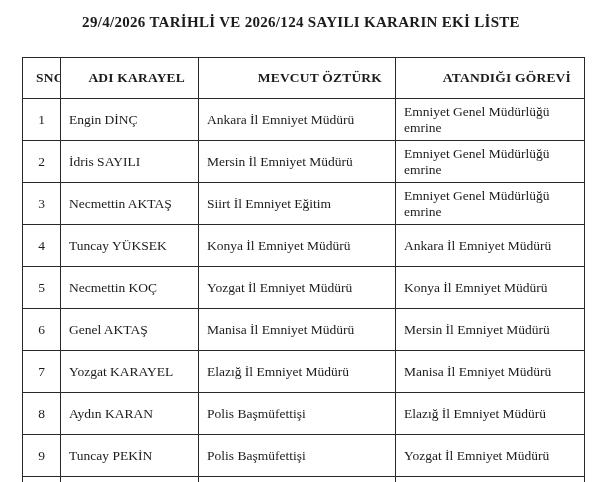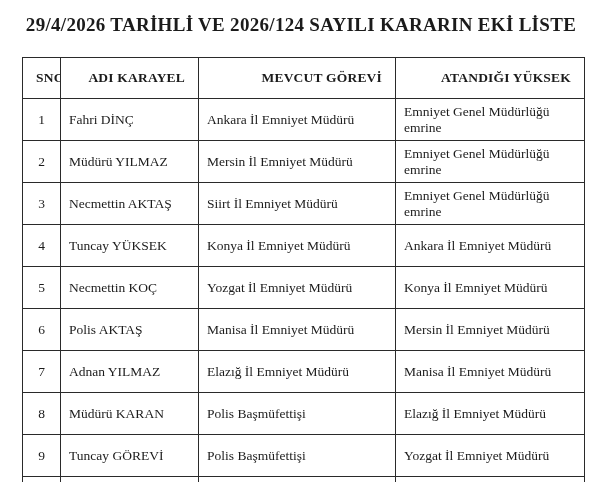--- a/index.html
+++ b/index.html
@@ -18,21 +18,21 @@
     width: 602px;
     height: 482px;
     background: #ffffff;
   }
   .doc-title {
     position: absolute;
     top: 14px;
     left: 0;
     width: 602px;
     text-align: center;
-    font-size: 19px;
+    font-size: 15px;
     font-weight: bold;
     letter-spacing: 0.3px;
     color: #1b1b1b;
   }
   table.decree {
     position: absolute;
     left: 22px;
     top: 57px;
     width: 562px;
     border-collapse: collapse;
@@ -79,77 +79,77 @@
     <colgroup>
       <col class="c-sno">
       <col class="c-name">
       <col class="c-curr">
       <col class="c-new">
     </colgroup>
     <thead>
       <tr>
         <th>SNO</th>
         <th>ADI KARAYEL</th>
-        <th>MEVCUT GÖREVİ</th>
-        <th>ATANDIĞI YÜKSEK</th>
+        <th>MEVCUT ÖZTÜRK</th>
+        <th>ATANDIĞI GÖREVİ</th>
       </tr>
     </thead>
     <tbody id="table-body">
 
     <tr>
           <td class="sno">1</td>
-          <td>Fahri DİNÇ</td>
+          <td>Engin DİNÇ</td>
           <td>Ankara İl Emniyet Müdürü</td>
           <td>Emniyet Genel Müdürlüğü emrine</td>
         </tr>
         <tr>
           <td class="sno">2</td>
-          <td>Müdürü YILMAZ</td>
+          <td>İdris SAYILI</td>
           <td>Mersin İl Emniyet Müdürü</td>
           <td>Emniyet Genel Müdürlüğü emrine</td>
         </tr>
         <tr>
           <td class="sno">3</td>
           <td>Necmettin AKTAŞ</td>
-          <td>Siirt İl Emniyet Müdürü</td>
+          <td>Siirt İl Emniyet Eğitim</td>
           <td>Emniyet Genel Müdürlüğü emrine</td>
         </tr>
         <tr>
           <td class="sno">4</td>
           <td>Tuncay YÜKSEK</td>
           <td>Konya İl Emniyet Müdürü</td>
           <td>Ankara İl Emniyet Müdürü</td>
         </tr>
         <tr>
           <td class="sno">5</td>
           <td>Necmettin KOÇ</td>
           <td>Yozgat İl Emniyet Müdürü</td>
           <td>Konya İl Emniyet Müdürü</td>
         </tr>
         <tr>
           <td class="sno">6</td>
-          <td>Polis AKTAŞ</td>
+          <td>Genel AKTAŞ</td>
           <td>Manisa İl Emniyet Müdürü</td>
           <td>Mersin İl Emniyet Müdürü</td>
         </tr>
         <tr>
           <td class="sno">7</td>
-          <td>Adnan YILMAZ</td>
+          <td>Yozgat KARAYEL</td>
           <td>Elazığ İl Emniyet Müdürü</td>
           <td>Manisa İl Emniyet Müdürü</td>
         </tr>
         <tr>
           <td class="sno">8</td>
-          <td>Müdürü KARAN</td>
+          <td>Aydın KARAN</td>
           <td>Polis Başmüfettişi</td>
           <td>Elazığ İl Emniyet Müdürü</td>
         </tr>
         <tr>
           <td class="sno">9</td>
-          <td>Tuncay GÖREVİ</td>
+          <td>Tuncay PEKİN</td>
           <td>Polis Başmüfettişi</td>
           <td>Yozgat İl Emniyet Müdürü</td>
         </tr>
         <tr>
           <td class="sno">10</td>
           <td>Mehmet ÖZDEMİR</td>
           <td>Polis Meslek Eğitim Merkezi Müdürü</td>
           <td>Siirt İl Emniyet Müdürü</td>
         </tr>
       </tbody>

